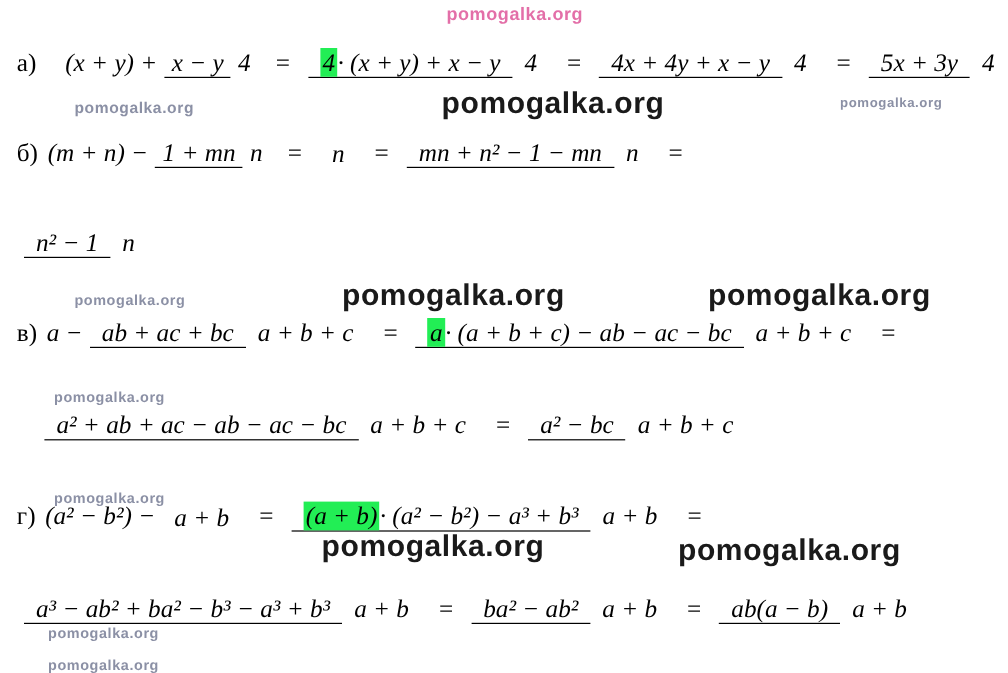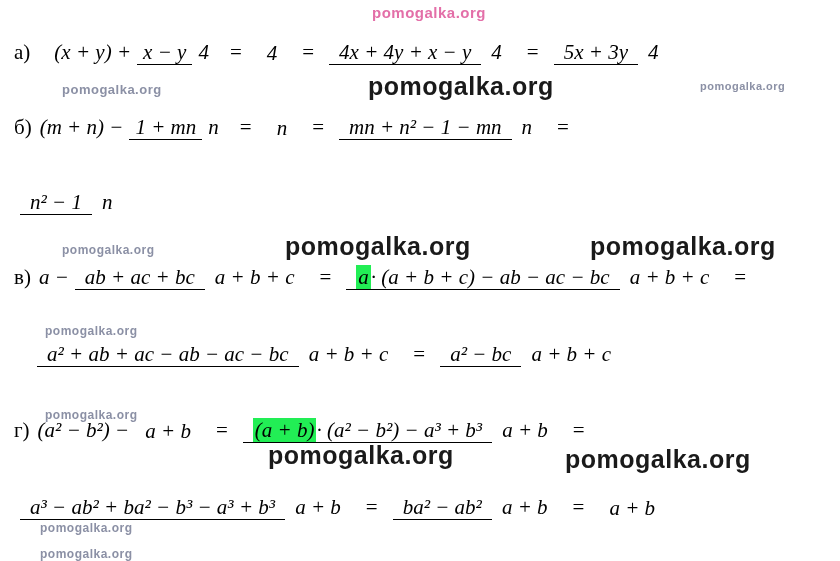--- a/index.html
+++ b/index.html
@@ -86,20 +86,21 @@
 
   <div class="row" style="left:14px; top:40px;">
     <span class="label">а)</span>
     <span class="it" style="margin-left:24px;">(x + y) +</span>
     <span class="frac">
       <span class="num it">x − y</span>
       <span class="den it">4</span>
     </span>
     <span class="eq">=</span>
     <span class="frac wide">
+      <span class="num"><span class="hl it">4</span><span class="it">· (x + y) + x − y</span></span>
       <span class="den it">4</span>
     </span>
     <span class="eq">=</span>
     <span class="frac wide">
       <span class="num it">4x + 4y + x − y</span>
       <span class="den it">4</span>
     </span>
     <span class="eq">=</span>
     <span class="frac wide">
       <span class="num it">5x + 3y</span>
@@ -179,17 +180,18 @@
       <span class="num it">a³ − ab² + ba² − b³ − a³ + b³</span>
       <span class="den it">a + b</span>
     </span>
     <span class="eq">=</span>
     <span class="frac wide">
       <span class="num it">ba² − ab²</span>
       <span class="den it">a + b</span>
     </span>
     <span class="eq">=</span>
     <span class="frac wide">
+      <span class="num it">ab(a − b)</span>
       <span class="den it">a + b</span>
     </span>
   </div>
 
 </div>
 
 </body></html>

